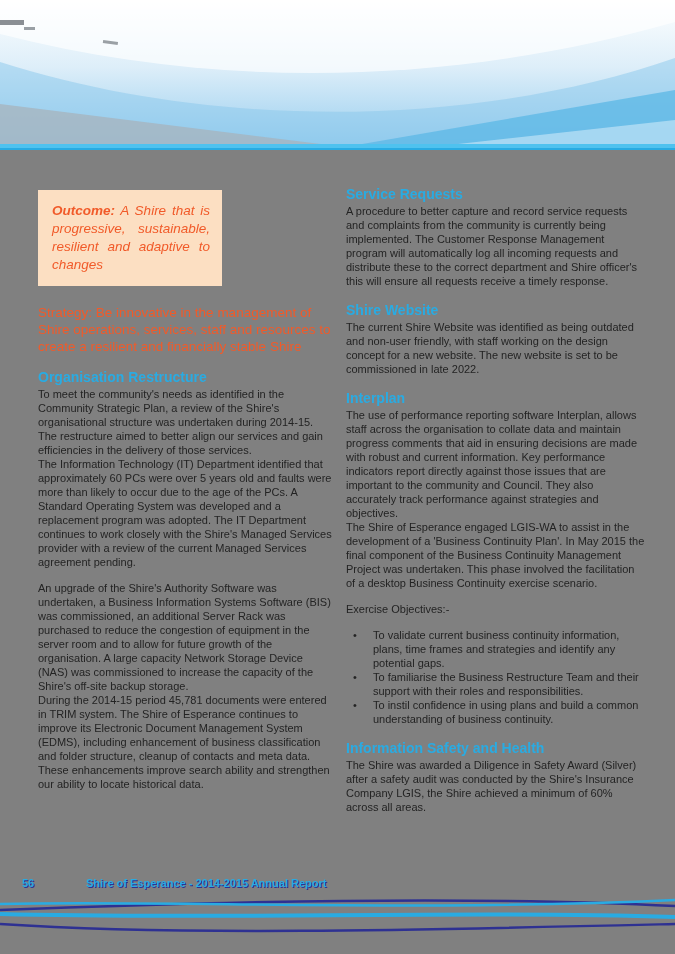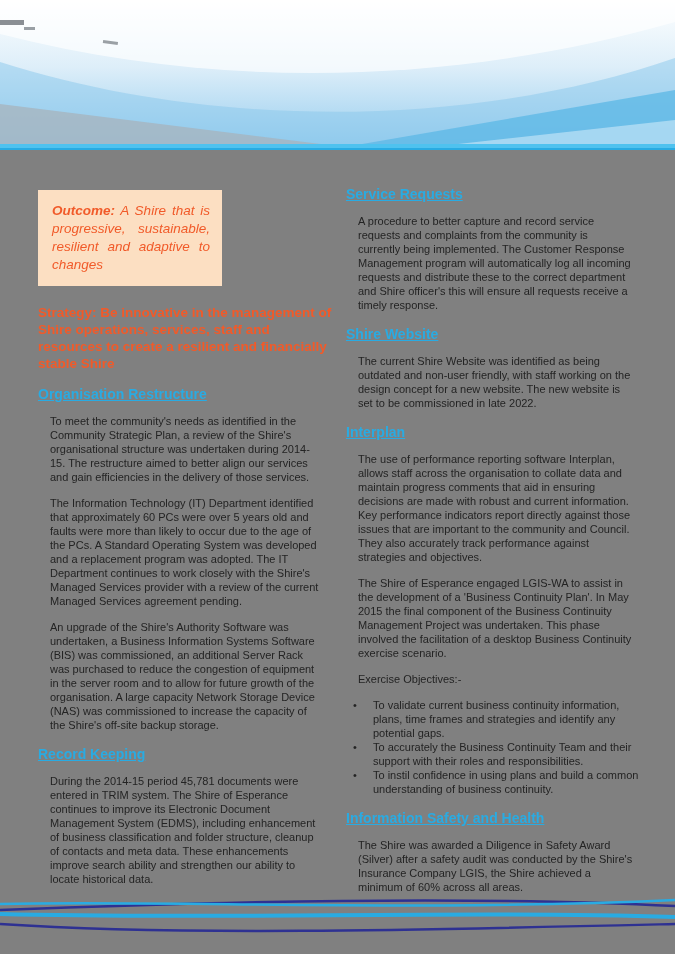--- a/index.html
+++ b/index.html
@@ -13,43 +13,43 @@
   }
   
   .header-wave{position:absolute;top:0;left:0;width:675px;height:150px;}
   
   .content{position:absolute;top:150px;left:0;width:675px;}
   .col{position:absolute;top:0;}
   .col.left{left:38px;width:296px;}
   .col.right{left:346px;width:299px;}
   .h{
     font-size:14px;line-height:16px;font-weight:bold;
-    color:#29ABE2;margin:14px 0 2px 0;text-decoration:underline;
+    color:#29ABE2;margin:14px 0 2px 0;
   }
   .col.right .h.first{margin-top:36px;}
   .body{
     font-size:11px;line-height:14px;color:#232323;
-    margin:12px;
+    margin:0;
   }
   .body + .body{margin-top:12px;}
   
   .outcome-box{
     margin-top:40px;
     width:158px;
     background:#FCDFC2;
     padding:12px 12px 12px 14px;
     font-size:13.5px;line-height:18px;
     font-style:italic;color:#F15A29;
     text-align:justify;
   }
   .outcome-label{font-weight:bold;}
   
   .strategy{
     margin:18px 0 0 0;
-    font-size:13.5px;line-height:17px;font-weight:bold;
+    font-size:13.5px;line-height:17px;font-weight:normal;
     color:#F15A29;
   }
   
   .bullets{list-style:none;margin:12px 0 0 0;padding:0;}
   .bullets li{
     position:relative;
     padding-left:27px;
     font-size:11px;line-height:14px;color:#232323;
   }
   .bullets li::before{
@@ -118,21 +118,20 @@
         <h2 class="h">Organisation Restructure</h2>
         <p class="body">To meet the community's needs as identified in the Community Strategic Plan, a review of the Shire's organisational structure was undertaken during 2014-15. The restructure aimed to better align our services and gain efficiencies in the delivery of those services.</p>
       </section>
 
       <section>
         <p class="body">The Information Technology (IT) Department identified that approximately 60 PCs were over 5 years old and faults were more than likely to occur due to the age of the PCs. A Standard Operating System was developed and a replacement program was adopted. The IT Department continues to work closely with the Shire's Managed Services provider with a review of the current Managed Services agreement pending.</p>
         <p class="body">An upgrade of the Shire's Authority Software was undertaken, a Business Information Systems Software (BIS) was commissioned, an additional Server Rack was purchased to reduce the congestion of equipment in the server room and to allow for future growth of the organisation. A large capacity Network Storage Device (NAS) was commissioned to increase the capacity of the Shire's off-site backup storage.</p>
       </section>
 
       <section>
-        <h2 class="h">Record Keeping</h2>
         <p class="body">During the 2014-15 period 45,781 documents were entered in TRIM system. The Shire of Esperance continues to improve its Electronic Document Management System (EDMS), including enhancement of business classification and folder structure, cleanup of contacts and meta data. These enhancements improve search ability and strengthen our ability to locate historical data.</p>
       </section>
 
     </div>
 
     <div class="col right">
 
       <section>
         <h2 class="h first">Service Requests</h2>
         <p class="body">A procedure to better capture and record service requests and complaints from the community is currently being implemented. The Customer Response Management program will automatically log all incoming requests and distribute these to the correct department and Shire officer's this will ensure all requests receive a timely response.</p>
@@ -146,33 +145,37 @@
       <section>
         <h2 class="h">Interplan</h2>
         <p class="body">The use of performance reporting software Interplan, allows staff across the organisation to collate data and maintain progress comments that aid in ensuring decisions are made with robust and current information. Key performance indicators report directly against those issues that are important to the community and Council. They also accurately track performance against strategies and objectives.</p>
       </section>
 
       <section>
         <p class="body">The Shire of Esperance engaged LGIS-WA to assist in the development of a 'Business Continuity Plan'. In May 2015 the final component of the Business Continuity Management Project was undertaken. This phase involved the facilitation of a desktop Business Continuity exercise scenario.</p>
         <p class="body">Exercise Objectives:-</p>
         <ul class="bullets">
           <li>To validate current business continuity information, plans, time frames and strategies and identify any potential gaps.</li>
-          <li>To accurately the Business Continuity Team and their support with their roles and responsibilities.</li>
+          <li>To familiarise the Business Restructure Team and their support with their roles and responsibilities.</li>
           <li>To instil confidence in using plans and build a common understanding of business continuity.</li>
         </ul>
       </section>
 
       <section>
         <h2 class="h">Information Safety and Health</h2>
         <p class="body">The Shire was awarded a Diligence in Safety Award (Silver) after a safety audit was conducted by the Shire's Insurance Company LGIS, the Shire achieved a minimum of 60% across all areas.</p>
       </section>
 
     </div>
   </div>
 
+  <div class="footer">
+    <span class="page-number">56</span>
+    <span class="footer-title">Shire of Esperance - 2014-2015 Annual Report</span>
+  </div>
 
   <div class="bottom-waves">
     <svg width="675" height="64" viewBox="0 0 675 64">
       <path d="M0,20 C250,10 480,6 675,16" fill="none" stroke="#2E3192" stroke-width="2.5"></path>
       <path d="M0,14 C170,10 420,22 675,10" fill="none" stroke="#29ABE2" stroke-width="2.5"></path>
       <path d="M0,24 C220,30 460,20 675,27" fill="none" stroke="#29ABE2" stroke-width="4"></path>
       <path d="M0,34 C180,46 420,40 675,34" fill="none" stroke="#2E3192" stroke-width="2.5"></path>
     </svg>
   </div>
 

